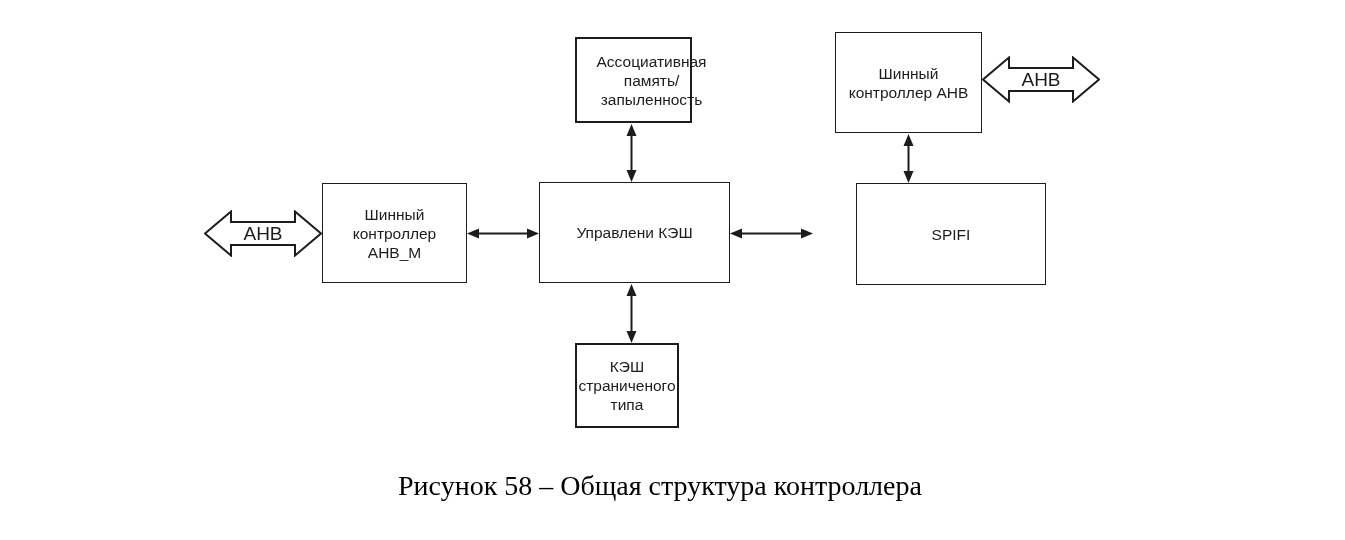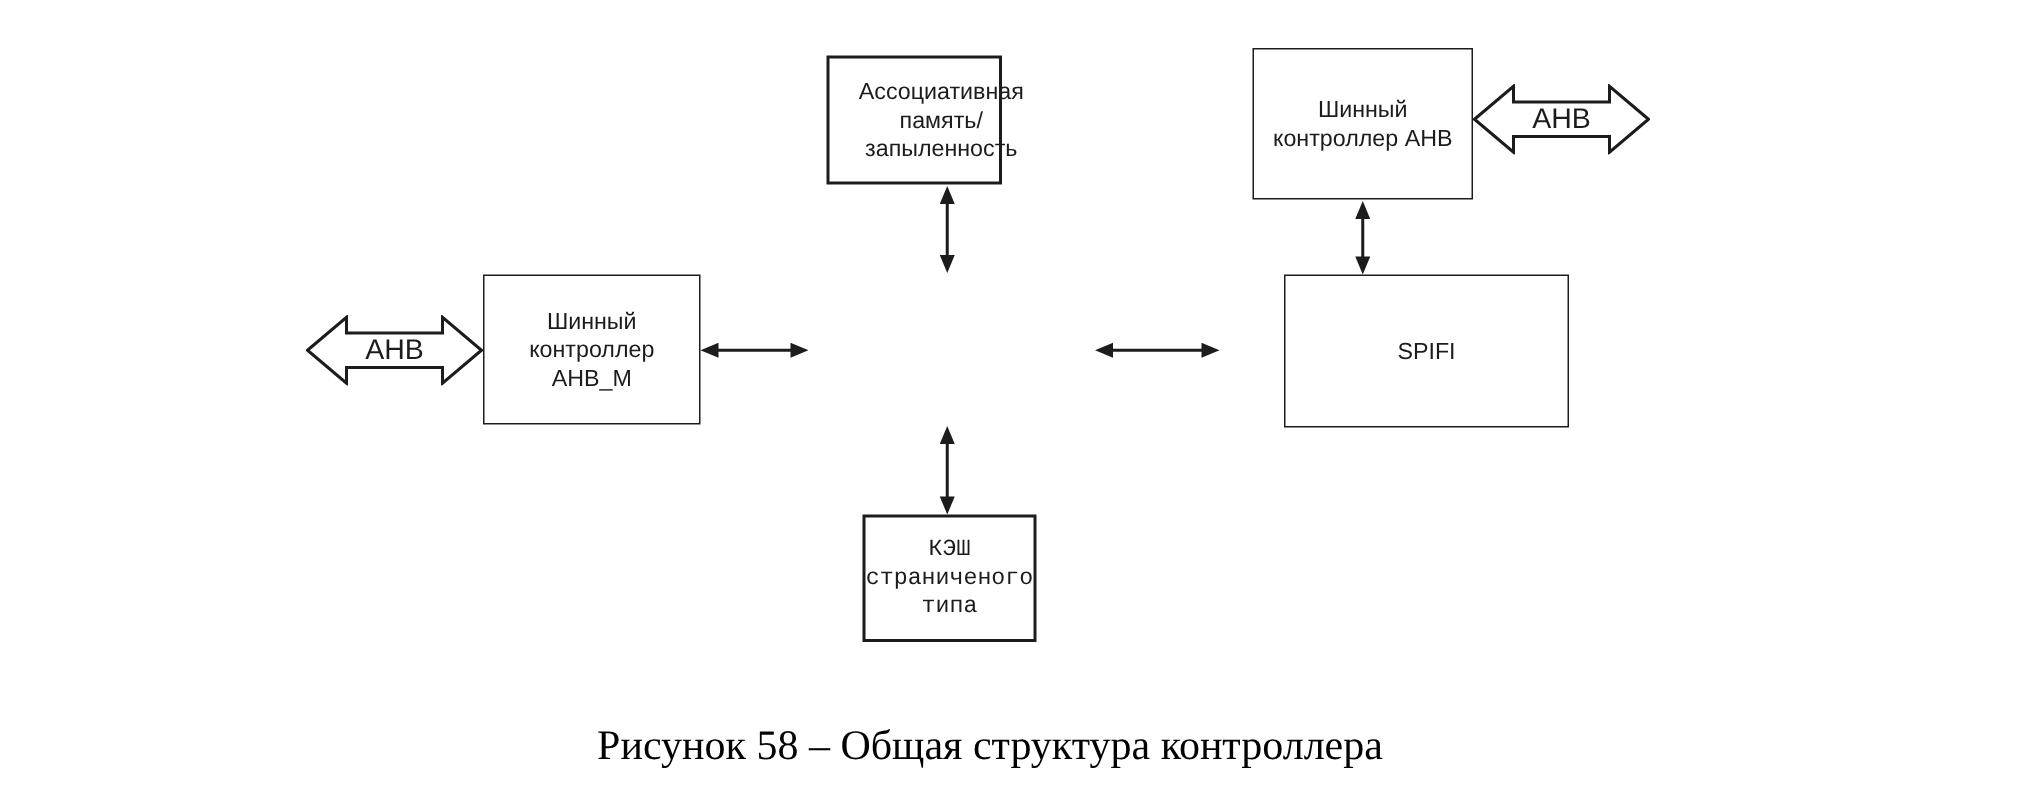--- a/index.html
+++ b/index.html
@@ -45,58 +45,61 @@
     align-items: center;
     justify-content: center;
     font-size: 19px;
     color: #1c1c1c;
   }
   .thin-arrow { position: absolute; }
   .thin-arrow svg { display: block; }
   #caption-row {
     position: absolute;
     left: 0;
-    top: 482px;
+    top: 470px;
     width: 1320px;
     text-align: center;
   }
   #caption {
     font-family: "Liberation Serif", serif;
     font-size: 28px;
     color: #000000;
   }
 </style>
 </head>
 <body>
 
 <div id="stage">
 
-  <div class="block thick" style="left:551px; top:37px; width:117px; height:86px;padding-left:36px;">
+  <div class="block thick" style="left:575px; top:37px; width:117px; height:86px;padding-left:36px;">
     <span class="block-label">Ассоциативная
 память/
 запыленность</span>
   </div>
 
   <div class="block" style="left:835px; top:32px; width:147px; height:101px;">
     <span class="block-label">Шинный
 контроллер AHB</span>
   </div>
 
   <div class="block" style="left:322px; top:183px; width:145px; height:100px;">
     <span class="block-label">Шинный
 контроллер
 AHB_M</span>
   </div>
 
+  <div class="block" style="left:539px; top:182px; width:191px; height:101px;">
+    <span class="block-label">Управлени КЭШ</span>
+  </div>
 
   <div class="block" style="left:813px; top:183px; width:190px; height:102px;margin-left:43px;">
     <span class="block-label">SPIFI</span>
   </div>
 
-  <div class="block thick" style="left:575px; top:343px; width:116px; height:85px;font-family:Liberation Mono, monospace;">
+  <div class="block thick" style="left:575px; top:343px; width:104px; height:85px;">
     <span class="block-label">КЭШ
 страниченого
 типа</span>
   </div>
 
   <div class="hollow-arrow" style="left:204px; top:210px; width:118px; height:47px;">
     <svg width="118" height="47" viewBox="0 0 118 47">
       <polygon points="1,23.5 27,1.5 27,12 91,12 91,1.5 117,23.5 91,45.5 91,35 27,35 27,45.5" fill="#ffffff" stroke="#1c1c1c" stroke-width="2" stroke-linejoin="miter"></polygon>
     </svg>
     <span class="bus-label">AHB</span>

